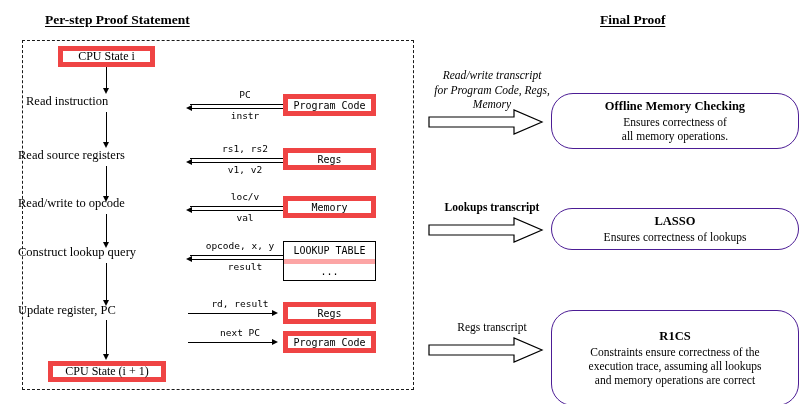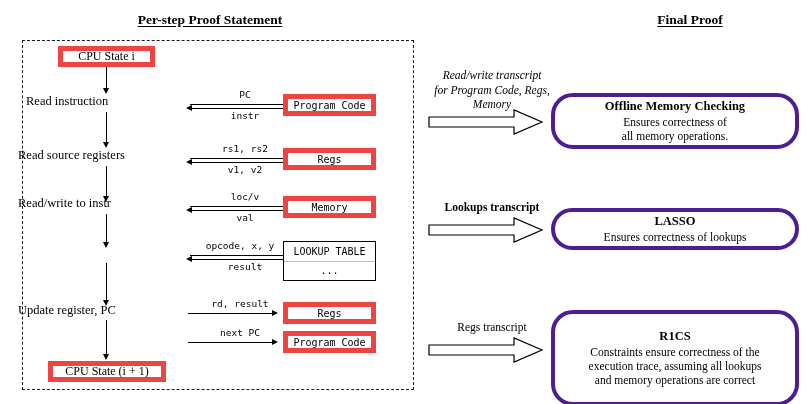--- a/index.html
+++ b/index.html
@@ -20,21 +20,20 @@
   }
   .abs { position: absolute; }
 
   
   .section-title {
     font-weight: bold;
     font-size: 13.5px;
     text-decoration: underline;
     text-underline-offset: 2px;
     white-space: nowrap;
-    text-align: center;
   }
 
   
   .dashed-box {
     border: 1.6px dashed #1a1a1a;
     background: transparent;
   }
 
   
   .rect-box {
@@ -65,21 +64,21 @@
     box-sizing: border-box;
     display: flex;
     flex-direction: column;
   }
   .lookup-row {
     flex: 1;
     display: flex;
     align-items: center;
     justify-content: center;
   }
-  .lookup-row.top { border-bottom: 1px solid #fca5a5; }
+  .lookup-row.top { border-bottom: 5px solid #fca5a5; }
 
   
   .step-label {
     font-size: 12.5px;
     white-space: nowrap;
     text-align: left;
   }
 
   
   .v-arrow { width: 1px; background: #000; }
@@ -109,21 +108,21 @@
     font-size: 9.5px;
     white-space: nowrap;
     text-align: center;
   }
 
   
   .block-arrow svg { display: block; }
 
   
   .capsule {
-    border: 4px solid #4c1d95;
+    border: 1px solid #4c1d95;
     border-radius: 22px;
     background: #fff;
     box-sizing: border-box;
     display: flex;
     flex-direction: column;
     align-items: center;
     justify-content: center;
     text-align: center;
     padding: 10px 8px;
   }
@@ -189,36 +188,37 @@
   <div class="abs head-left" style="left:186px; top:159px;"></div>
   <div class="abs msg-label" style="left:190px; top:164px; width:110px;">v1, v2</div>
 
   <div class="abs rect-box mono" style="left:283px; top:148px; width:93px; height:22px;">
     <span>Regs</span>
   </div>
 
   <div class="abs v-arrow" style="left:106px; top:166px; height:30px;"></div>
   <div class="abs v-arrow-head" style="left:103px; top:196px;"></div>
 
-  <div class="abs step-label" style="left:18px; top:196px; width:176px;">Read/write to instr</div>
+  <div class="abs step-label" style="left:18px; top:196px; width:176px;">Read/write to opcode</div>
 
   <div class="abs msg-label" style="left:190px; top:191px; width:110px;">loc/v</div>
   <div class="abs h-line" style="left:190px; top:206px; width:108px;"></div>
   <div class="abs head-right" style="left:296px; top:203px;"></div>
   <div class="abs h-line" style="left:190px; top:210px; width:108px;"></div>
   <div class="abs head-left" style="left:186px; top:207px;"></div>
   <div class="abs msg-label" style="left:190px; top:212px; width:110px;">val</div>
 
   <div class="abs rect-box mono" style="left:283px; top:196px; width:93px; height:22px;">
     <span>Memory</span>
   </div>
 
   <div class="abs v-arrow" style="left:106px; top:214px; height:28px;"></div>
   <div class="abs v-arrow-head" style="left:103px; top:242px;"></div>
 
+  <div class="abs step-label" style="left:18px; top:245px; width:176px;">Construct lookup query</div>
 
   <div class="abs msg-label" style="left:180px; top:240px; width:120px;">opcode, x, y</div>
   <div class="abs h-line" style="left:190px; top:255px; width:108px;"></div>
   <div class="abs head-right" style="left:296px; top:252px;"></div>
   <div class="abs h-line" style="left:190px; top:259px; width:108px;"></div>
   <div class="abs head-left" style="left:186px; top:256px;"></div>
   <div class="abs msg-label" style="left:190px; top:261px; width:110px;">result</div>
 
   <div class="abs lookup-box" style="left:283px; top:241px; width:93px; height:40px;">
     <div class="lookup-row top mono">

